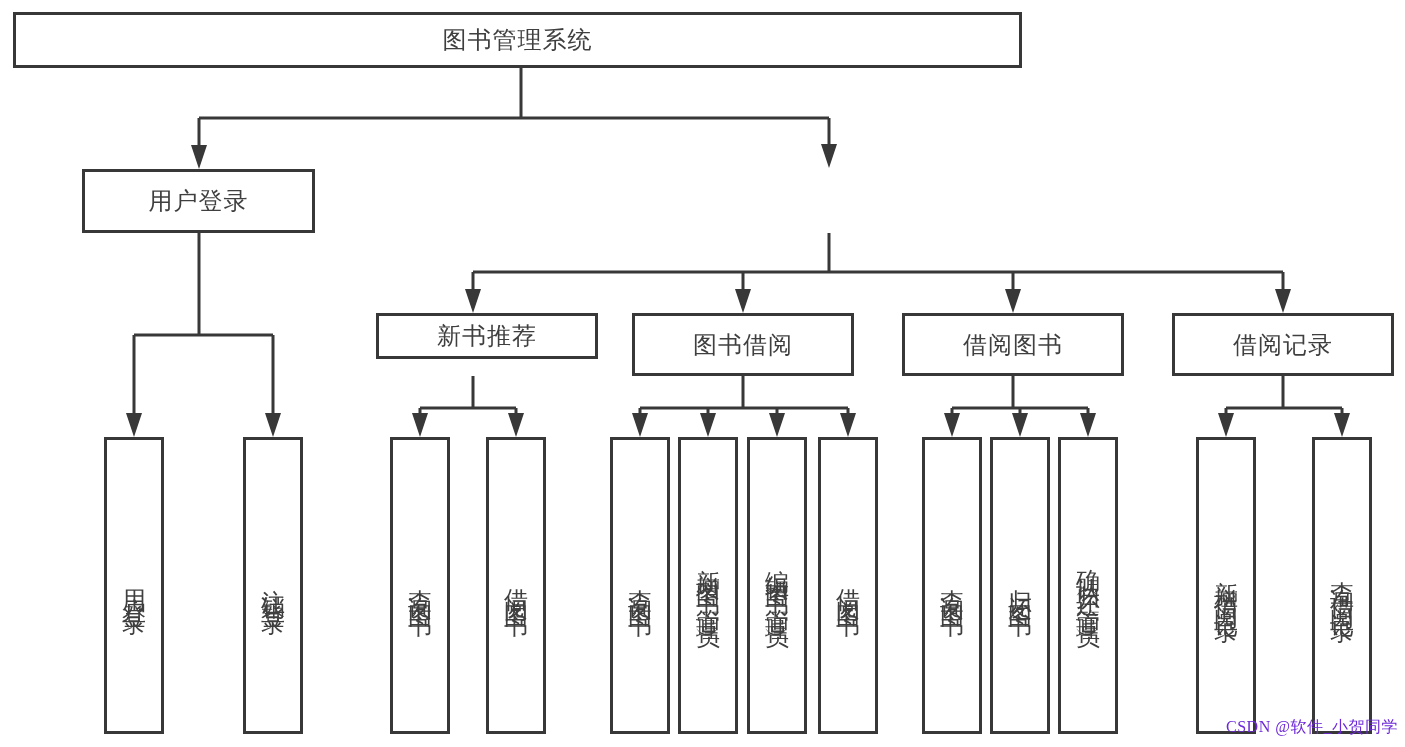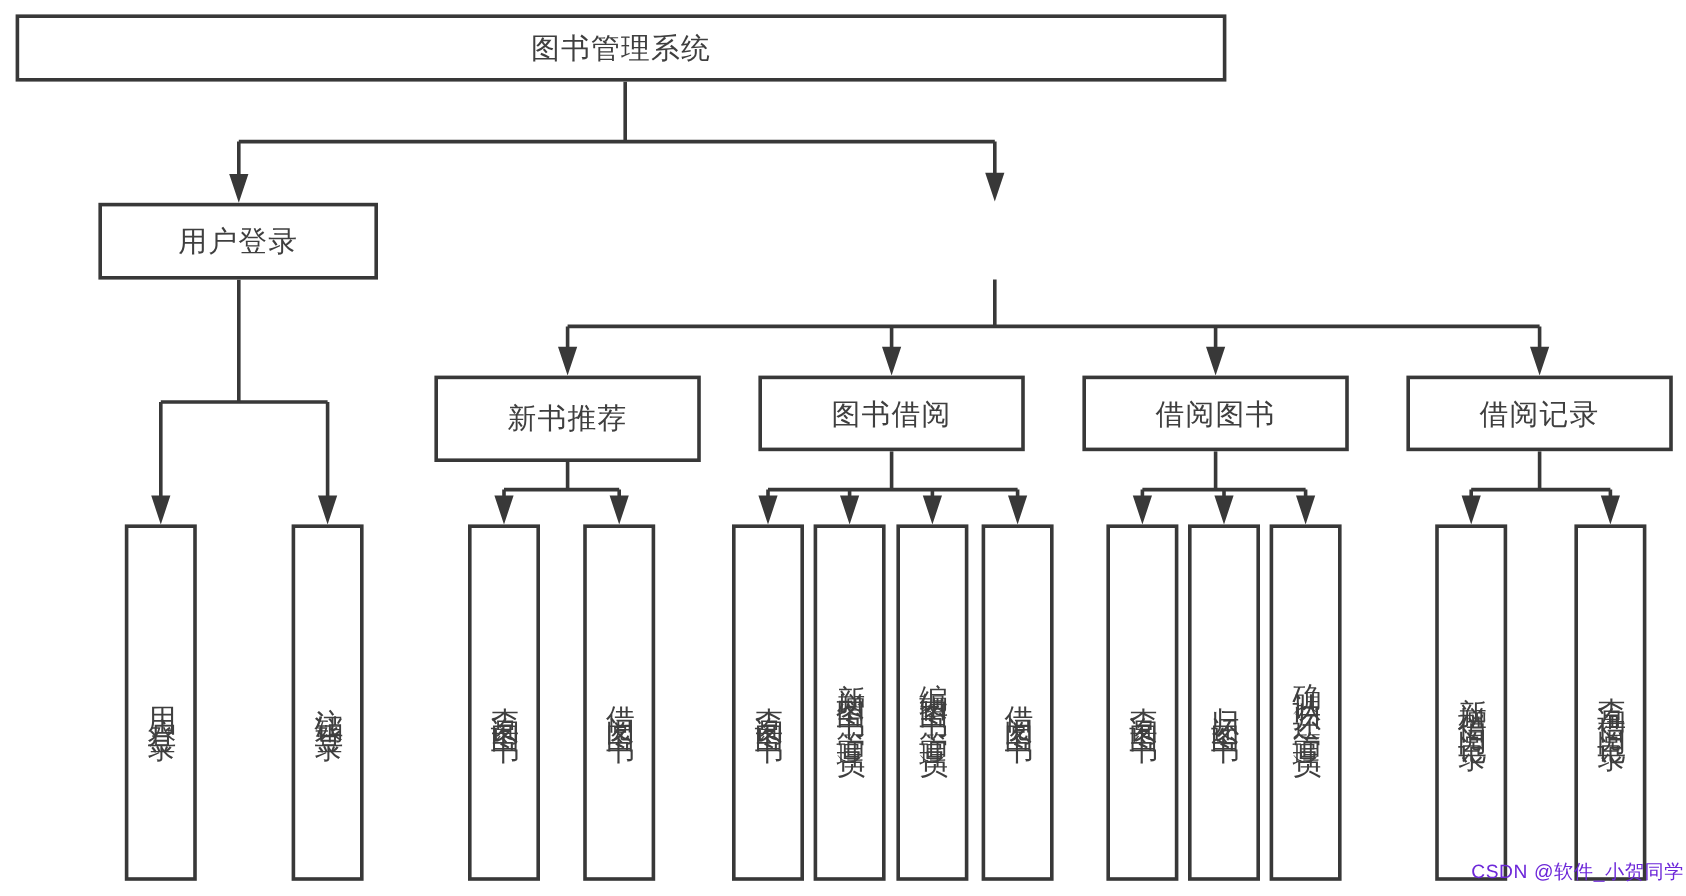--- a/index.html
+++ b/index.html
@@ -7,20 +7,21 @@
     padding: 0;
     background: #ffffff;
     font-family: "Liberation Sans", "DejaVu Sans", sans-serif;
   }
   #canvas {
     position: relative;
     width: 1405px;
     height: 747px;
     background: #ffffff;
     overflow: hidden;
+    font-family: Liberation Serif, serif;
   }
   #connector-svg {
     position: absolute;
     left: 0;
     top: 0;
     z-index: 1;
   }
   .node {
     position: absolute;
     box-sizing: border-box;
@@ -41,21 +42,21 @@
     writing-mode: vertical-rl;
     text-orientation: mixed;
     font-size: 24px;
     letter-spacing: 8px;
     line-height: 1;
     white-space: nowrap;
   }
   .root-box   { left: 13px;   top: 12px;  width: 1009px; height: 56px; }
   .n-l1a      { left: 82px;   top: 169px; width: 233px;  height: 64px; }
   .n-l1b      { left: 712px;  top: 169px; width: 235px;  height: 64px; }
-  .n-l2a      { left: 362px;  top: 313px; width: 222px;  height: 72px; }
+  .n-l2a      { left: 376px;  top: 313px; width: 222px;  height: 46px; }
   .n-l2b      { left: 632px;  top: 313px; width: 222px;  height: 63px; }
   .n-l2c      { left: 902px;  top: 313px; width: 222px;  height: 63px; }
   .n-l2d      { left: 1172px; top: 313px; width: 222px;  height: 63px; }
   .leaf       { top: 437px; width: 60px; height: 297px; }
   .lf-a1 { left: 104px; }
   .lf-a2 { left: 243px; }
   .lf-b1 { left: 390px; }
   .lf-b2 { left: 486px; }
   .lf-c1 { left: 610px; }
   .lf-c2 { left: 678px; }

